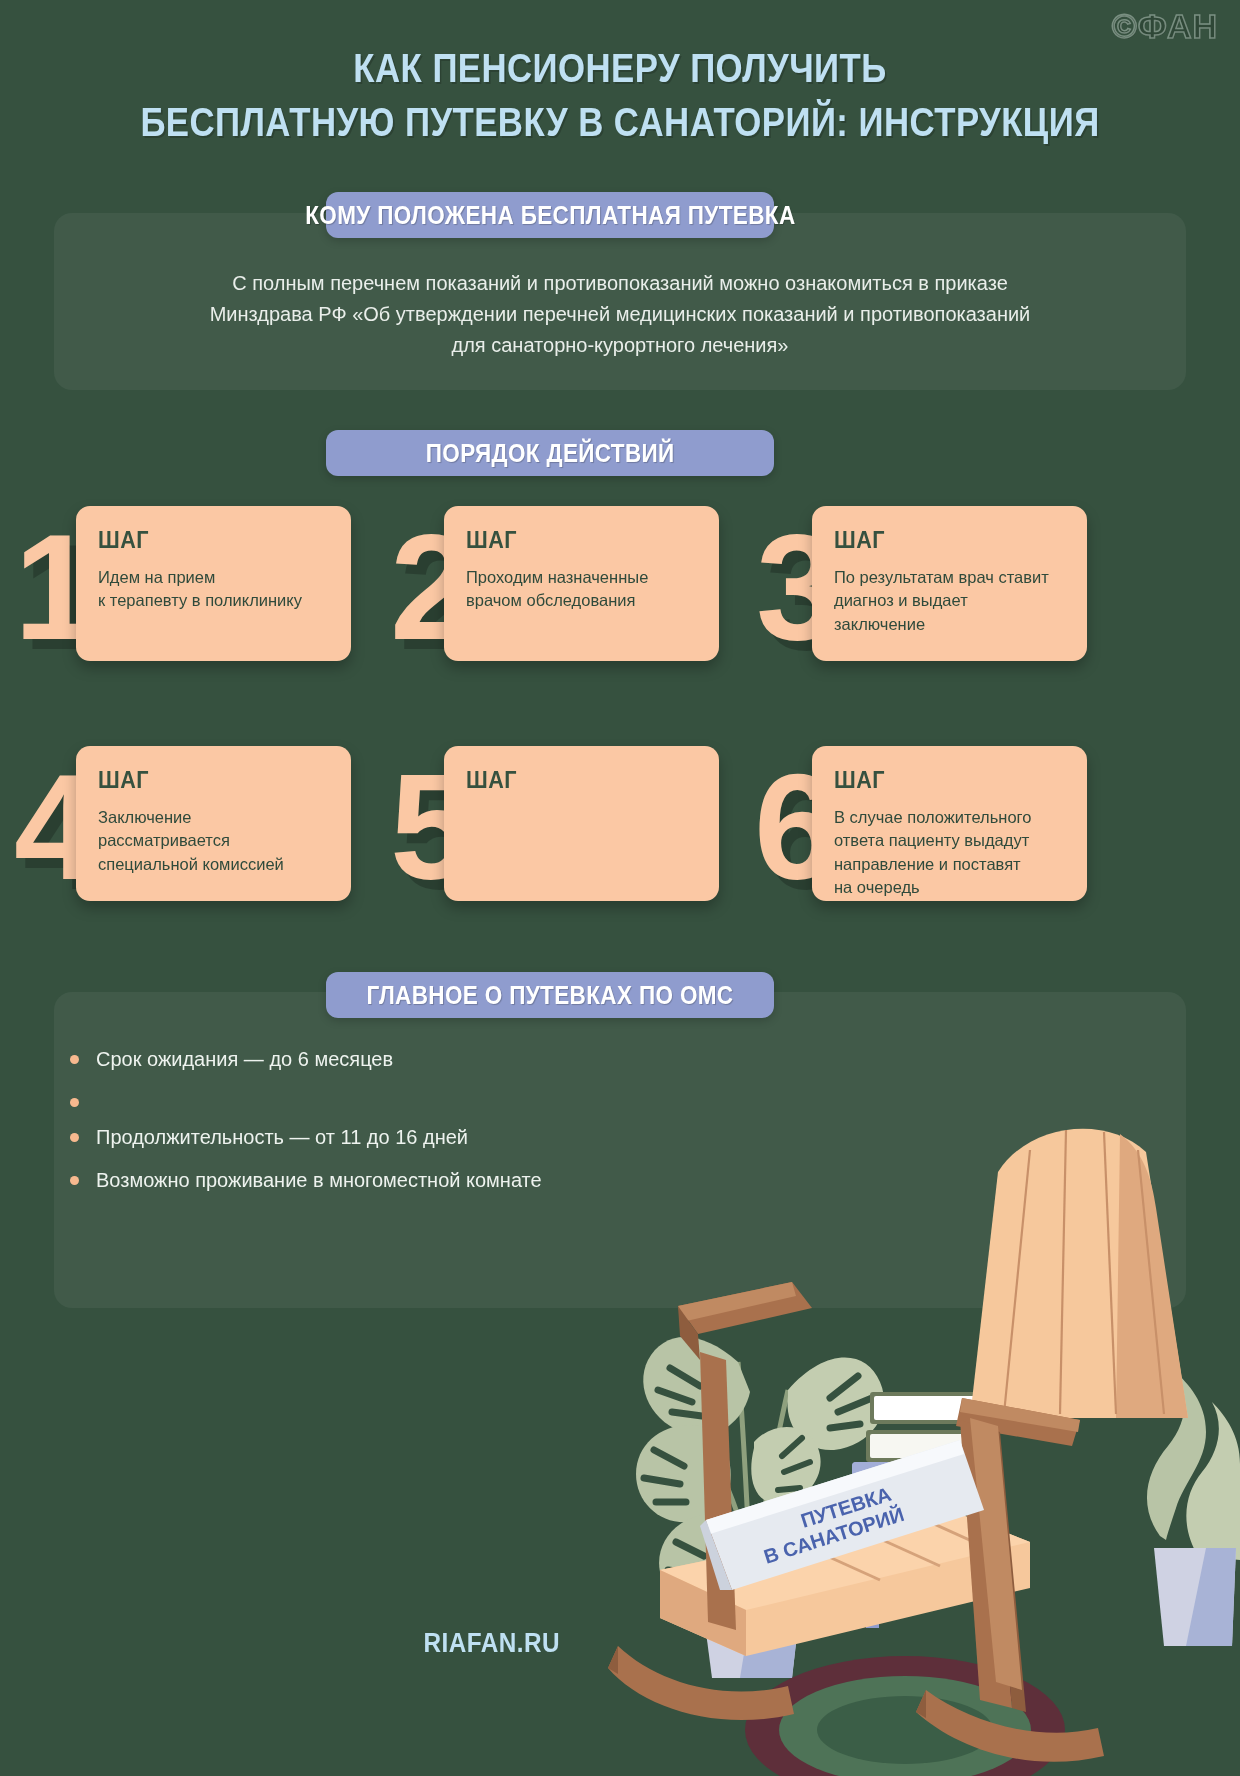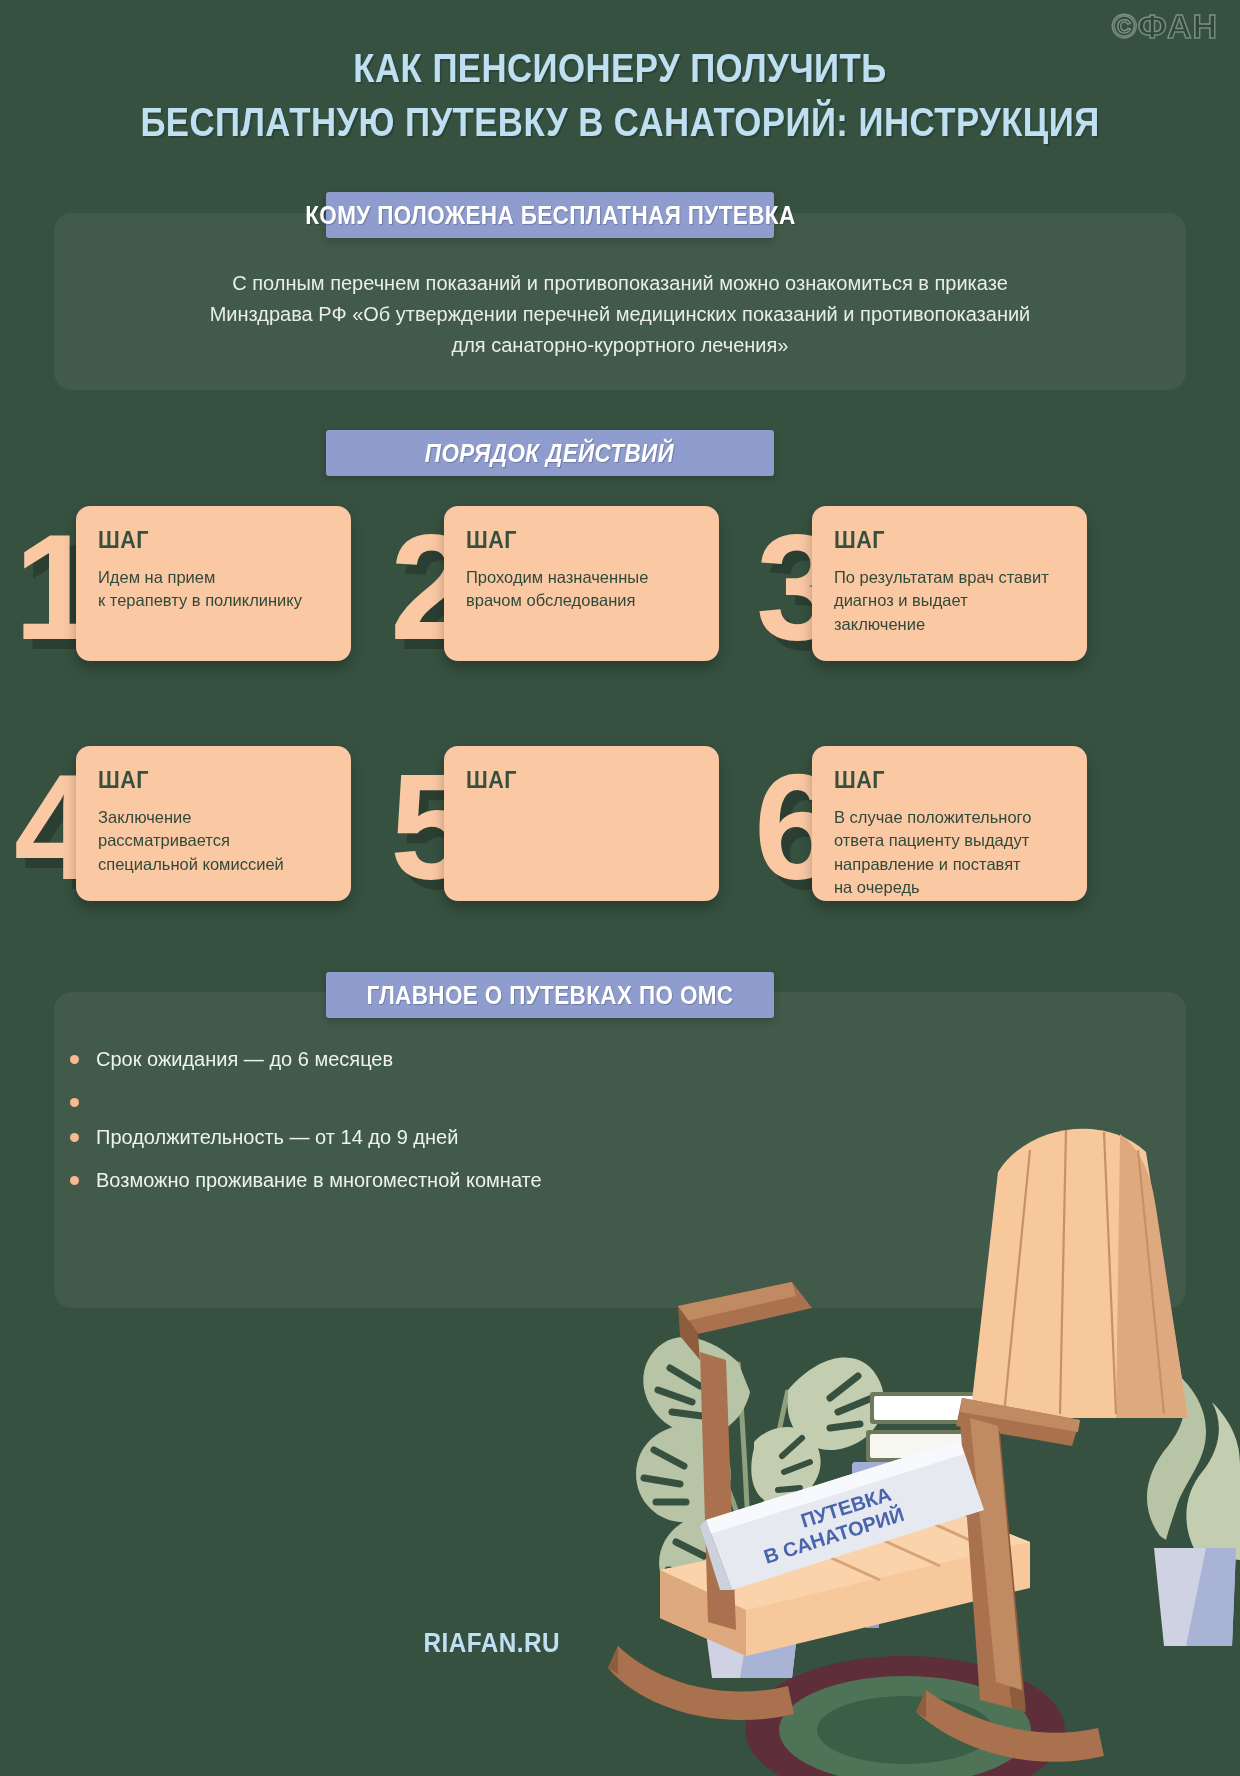--- a/index.html
+++ b/index.html
@@ -53,37 +53,37 @@
     text-shadow: 2px 2px 0 rgba(0,0,0,0.18);
     z-index: 20;
   }
   .title .ln { display: block; }
 
   
   .pill {
     position: absolute;
     background: #8f9cce;
     color: #ffffff;
-    border-radius: 3px;
+    border-radius: 12px;
     font-family: "Liberation Sans Narrow", "Liberation Sans", sans-serif;
     font-weight: bold;
     font-size: 25px;
     letter-spacing: 0.4px;
     display: flex;
     align-items: center;
     justify-content: center;
     text-shadow: 1px 1px 1px rgba(0,0,0,0.22);
     box-shadow: 0 3px 8px rgba(0,0,0,0.18);
     z-index: 25;
     white-space: nowrap;
   }
   .pill span { transform: scaleX(0.9); display: block; }
 
   #pill-1 { left: 326px; top: 192px; width: 448px; height: 46px; }
-  #pill-2 { left: 326px; top: 430px; width: 448px; height: 46px; font-style: italic; }
+  #pill-2 { left: 326px; top: 430px; width: 448px; height: 46px; }
   #pill-3 { left: 326px; top: 972px; width: 448px; height: 46px; }
 
   
   .panel {
     position: absolute;
     background: rgba(255,255,255,0.055);
     border-radius: 18px;
     z-index: 10;
   }
   #panel-intro  { left: 54px; top: 213px; width: 1132px; height: 177px; }
@@ -334,21 +334,21 @@
   <div class="bullets">
     <div class="bullet-row">
       <div class="bullet-dot"></div>
       <div class="bullet-text">Срок ожидания — до 6 месяцев</div>
     </div>
     <div class="bullet-row">
       <div class="bullet-dot"></div>
     </div>
     <div class="bullet-row">
       <div class="bullet-dot"></div>
-      <div class="bullet-text">Продолжительность — от 14 до 9 дней</div>
+      <div class="bullet-text">Продолжительность — от 11 до 16 дней</div>
     </div>
     <div class="bullet-row">
       <div class="bullet-dot"></div>
       <div class="bullet-text">Возможно проживание в многоместной комнате</div>
     </div>
   </div>
 
   <svg id="illo" viewBox="0 0 680 686">
 
     <g>

